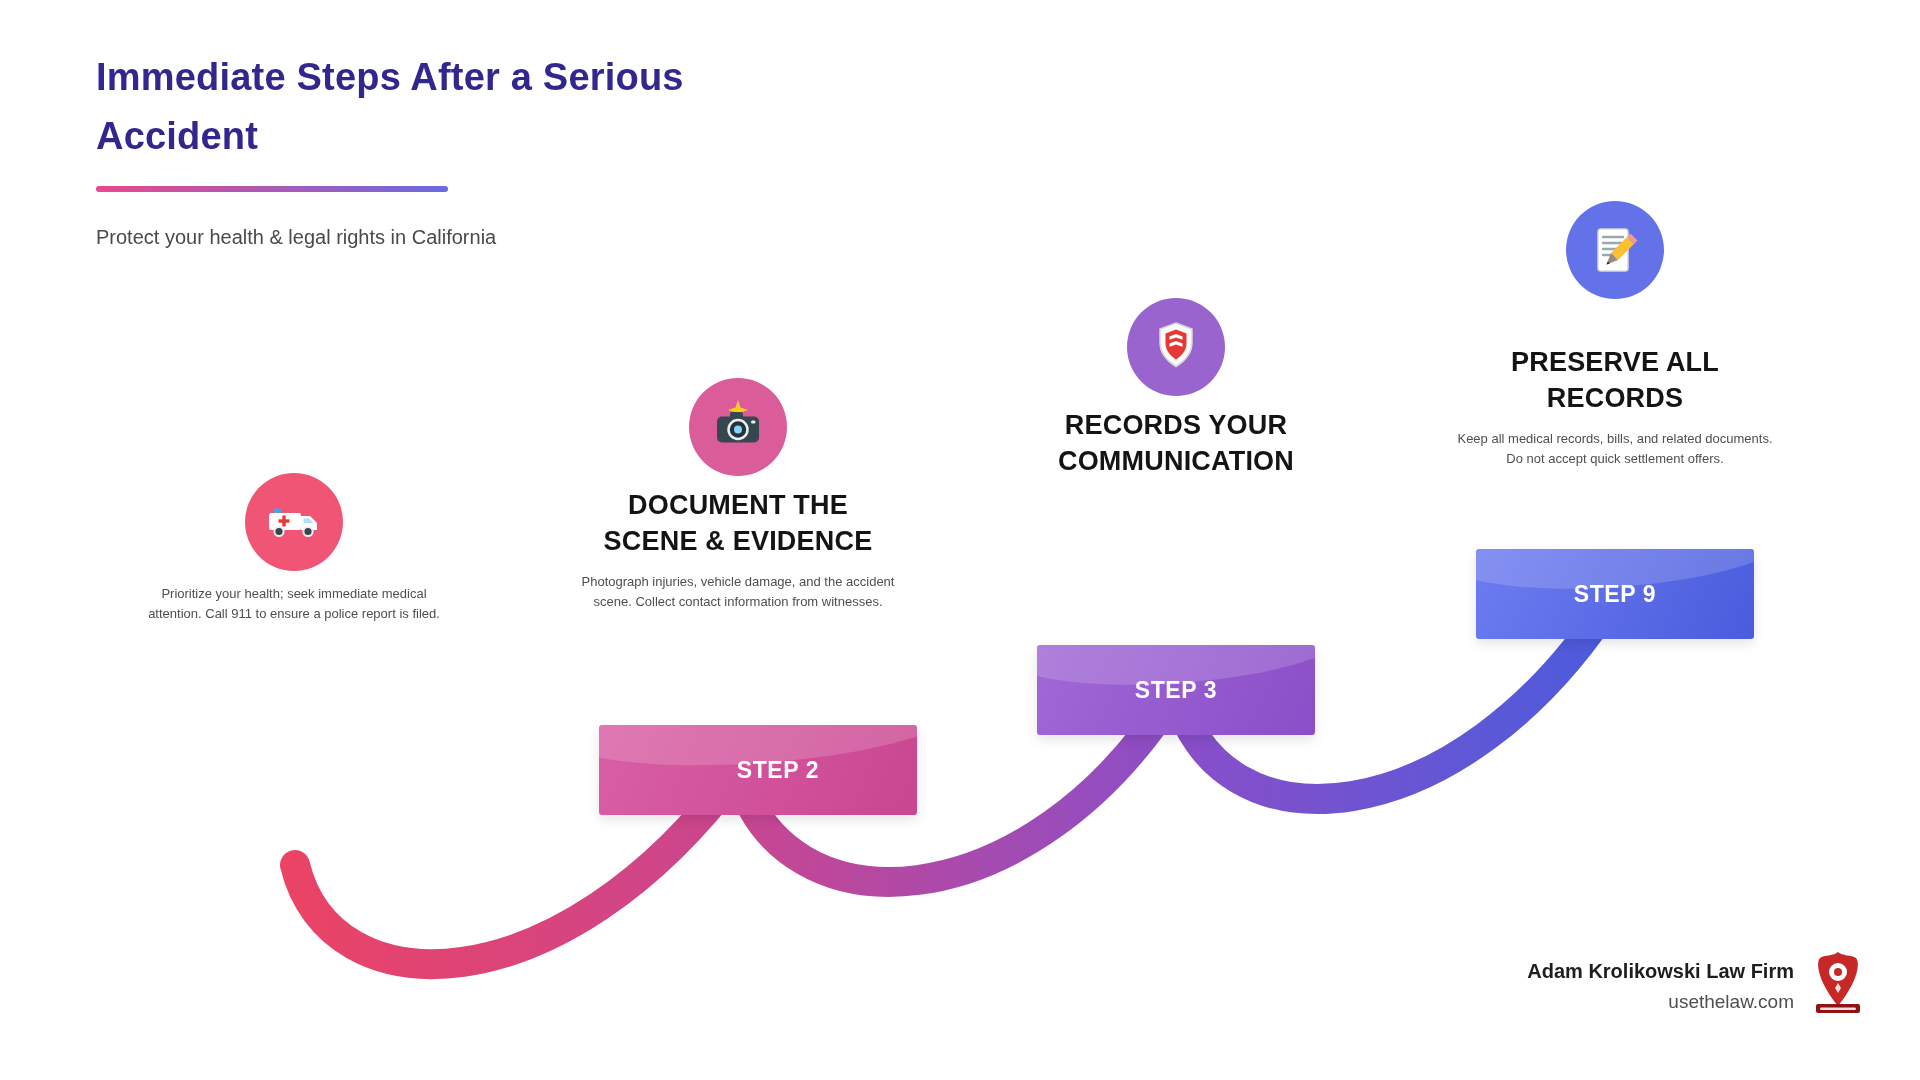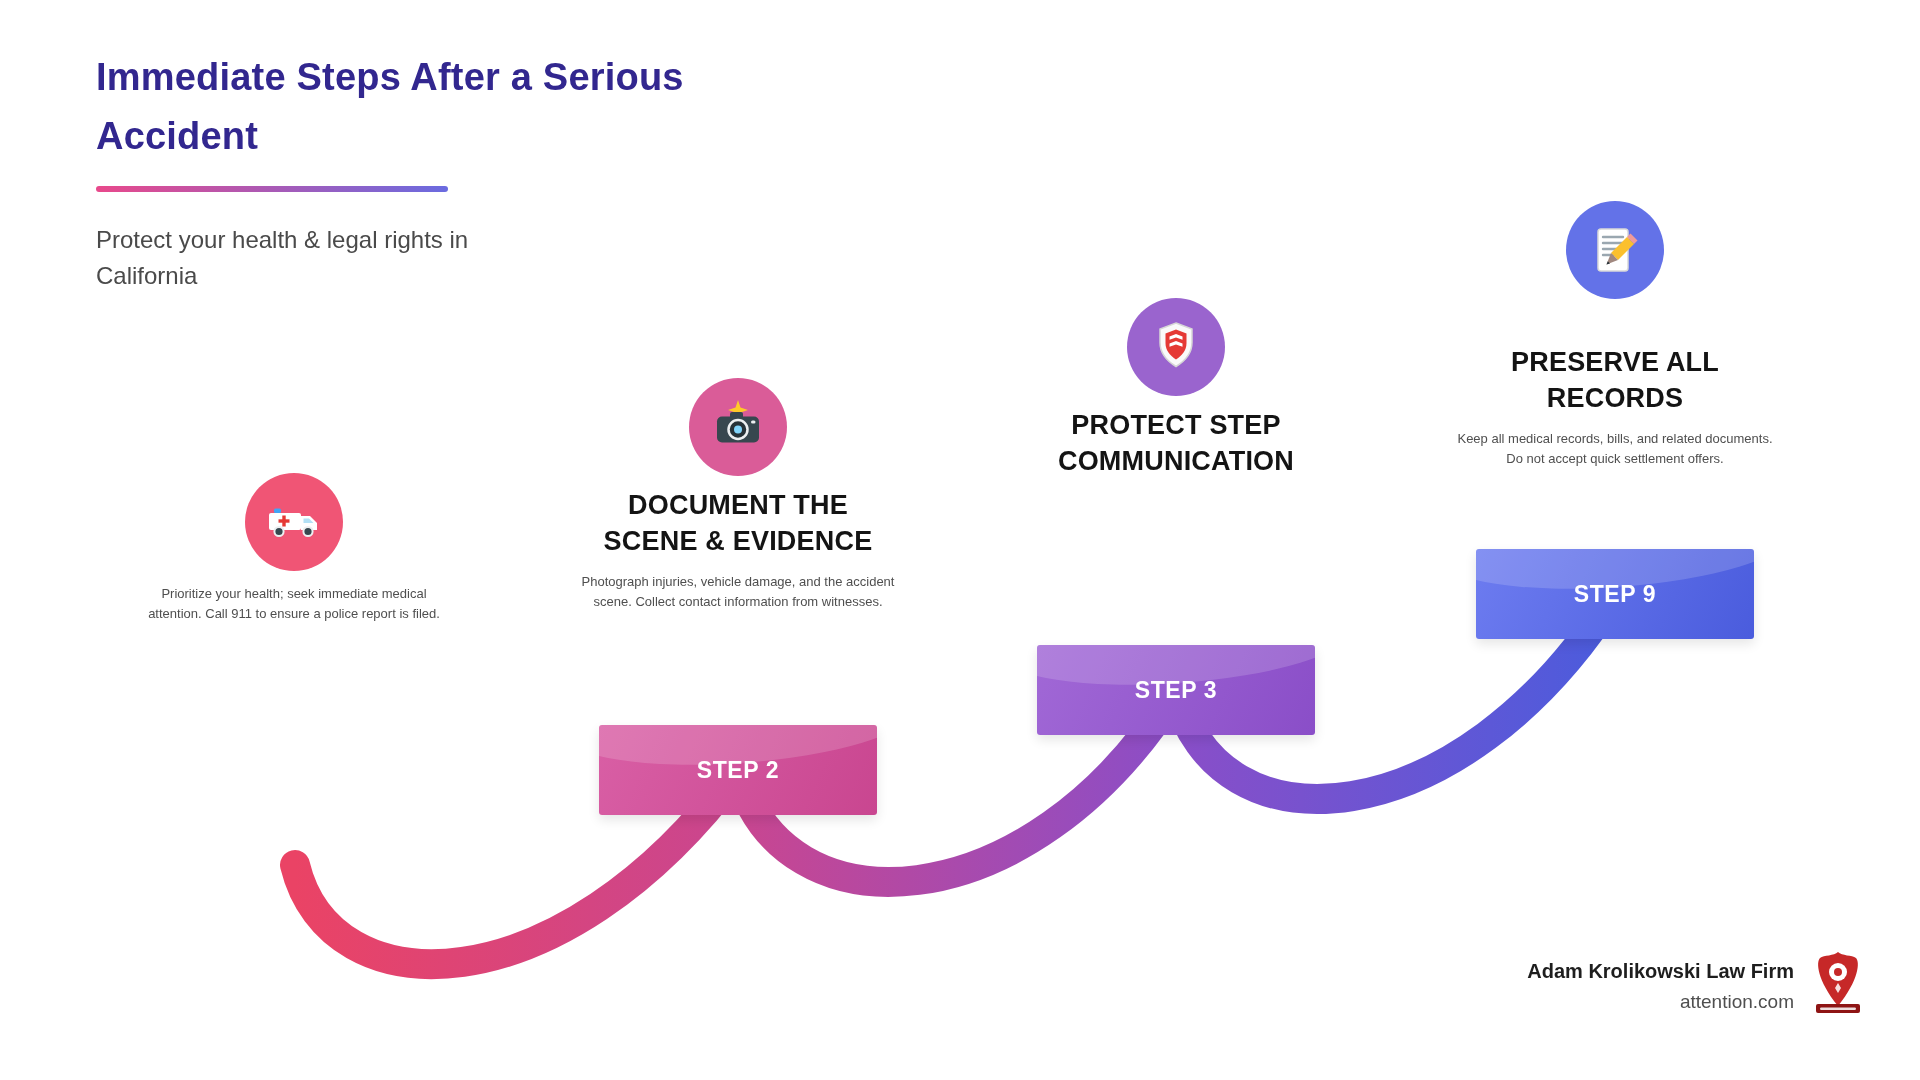--- a/index.html
+++ b/index.html
@@ -5,21 +5,21 @@
   html,body{margin:0;padding:0;background:#ffffff;}
   .canvas{
     position:relative;width:1920px;height:1080px;background:#ffffff;overflow:hidden;
     font-family:"Liberation Sans", sans-serif;
   }
   
   .header{position:absolute;left:96px;top:48px;width:640px;z-index:2;}
   .page-title{margin:0;font-size:38px;line-height:1.55;color:#32278f;font-weight:bold;max-width:600px;letter-spacing:.2px;}
   .accent-underline{width:352px;height:6px;border-radius:3px;margin-top:20px;
     background:linear-gradient(90deg,#e8498b,#6a6be0);}
-  .subtitle{margin:30px 0 0;font-size:24px;line-height:1.5;color:#4a4a4a;max-width:445px;}
+  .subtitle{margin:30px 0 0;font-size:20px;line-height:1.5;color:#4a4a4a;max-width:445px;}
 
   
   .curves{position:absolute;left:0;top:0;z-index:1;}
 
   
   .step{position:absolute;width:340px;display:flex;flex-direction:column;align-items:center;text-align:center;z-index:2;}
   .step-1{left:124px;top:473px;}
   .step-2{left:568px;top:378px;}
   .step-3{left:1006px;top:298px;}
   .step-4{left:1445px;top:201px;}
@@ -33,21 +33,21 @@
   .step-4 .step-heading{margin-top:46px;}
   .step-desc{font-size:13px;color:#4f4f4f;line-height:1.52;max-width:318px;margin:13px 0 0;}
 
   
   .banner{position:absolute;width:278px;height:90px;z-index:3;display:flex;align-items:center;justify-content:center;
     border-radius:3px;overflow:hidden;box-shadow:0 5px 12px rgba(0,0,0,.10);}
   .banner::after{content:"";position:absolute;left:-12%;top:-46%;width:124%;height:88%;
     background:rgba(255,255,255,.16);border-radius:50%;transform:rotate(-4deg);}
   .banner .banner-label{position:relative;z-index:2;color:#ffffff;font-weight:bold;font-size:23px;letter-spacing:.6px;}
   .banner-1{left:156px;top:820px;background:linear-gradient(115deg,#f2607f,#ea4365);}
-  .banner-2{left:599px;top:725px;background:linear-gradient(115deg,#d95fa5,#c94690);}
+  .banner-2{left:599px;top:725px;background:linear-gradient(115deg,#d95fa5,#c94690);padding-left:40px;}
   .banner-3{left:1037px;top:645px;background:linear-gradient(115deg,#a168d6,#8a4ec8);}
   .banner-4{left:1476px;top:549px;background:linear-gradient(115deg,#6d7cf0,#4a5cdd);}
 
   
   .footer{position:absolute;top:950px;right:56px;display:flex;align-items:center;gap:18px;z-index:2;}
   .footer-text{text-align:right;}
   .firm-name{font-weight:bold;font-size:20px;color:#1e1e1e;}
   .website{font-size:19px;color:#4f4f4f;margin-top:8px;}
 </style>
 </head>
@@ -117,21 +117,21 @@
 
   <section class="step step-3">
     <div class="icon-circle">
       <svg width="56" height="56" viewBox="0 0 56 56">
         <path d="M28 4 L44 10 v13.5 c0 11 -7 18.5 -16 24 c-9 -5.5 -16 -13 -16 -24 V10 Z" fill="#fafafa" stroke="#d6d6d6" stroke-width="1.5"></path>
         <path d="M28 10.5 L38.5 14.5 v9.5 c0 7.5 -4.5 12.5 -10.5 16.5 c-6 -4 -10.5 -9 -10.5 -16.5 v-9.5 Z" fill="#e53935"></path>
         <path d="M28 15 l6.5 2.4 v3.4 L28 18.4 l-6.5 2.4 v-3.4 Z" fill="#ffffff"></path>
         <path d="M28 22 l6.5 2.4 v3.4 L28 25.4 l-6.5 2.4 v-3.4 Z" fill="#ffffff"></path>
       </svg>
     </div>
-    <h2 class="step-heading">PROTECT STEP COMMUNICATION</h2>
+    <h2 class="step-heading">RECORDS YOUR COMMUNICATION</h2>
   </section>
   <div class="banner banner-3">
     <span class="banner-label">STEP 3</span>
   </div>
 
   <section class="step step-4">
     <div class="icon-circle">
       <svg width="56" height="56" viewBox="0 0 56 56">
         <rect x="11" y="7" width="30" height="42" rx="3" fill="#ffffff" stroke="#d9d9d9" stroke-width="1.5"></rect>
         <line x1="16" y1="15" x2="36" y2="15" stroke="#9aa7b0" stroke-width="2.4" stroke-linecap="round"></line>
@@ -147,21 +147,21 @@
     <h2 class="step-heading">PRESERVE ALL RECORDS</h2>
     <p class="step-desc">Keep all medical records, bills, and related documents. Do not accept quick settlement offers.</p>
   </section>
   <div class="banner banner-4">
     <span class="banner-label">STEP 9</span>
   </div>
 
   <footer class="footer">
     <div class="footer-text">
       <div class="firm-name">Adam Krolikowski Law Firm</div>
-      <div class="website">attention.com</div>
+      <div class="website">usethelaw.com</div>
     </div>
     <span>
       <svg width="52" height="68" viewBox="0 0 52 68">
         <path d="M26 2 C30 6 40 5 44 8 C48 12 47 30 26 56 C5 30 4 12 8 8 C12 5 22 6 26 2 Z" fill="#c62828"></path>
         <circle cx="26" cy="22" r="9" fill="#ffffff"></circle>
         <circle cx="26" cy="22" r="4" fill="#c62828"></circle>
         <path d="M26 33 l3 5 -3 5 -3 -5 Z" fill="#ffffff" opacity="0.85"></path>
         <rect x="4" y="54" width="44" height="9" rx="2" fill="#8e1414"></rect>
         <rect x="8" y="57.5" width="36" height="2.5" rx="1.2" fill="#ffffff" opacity="0.85"></rect>
       </svg>

